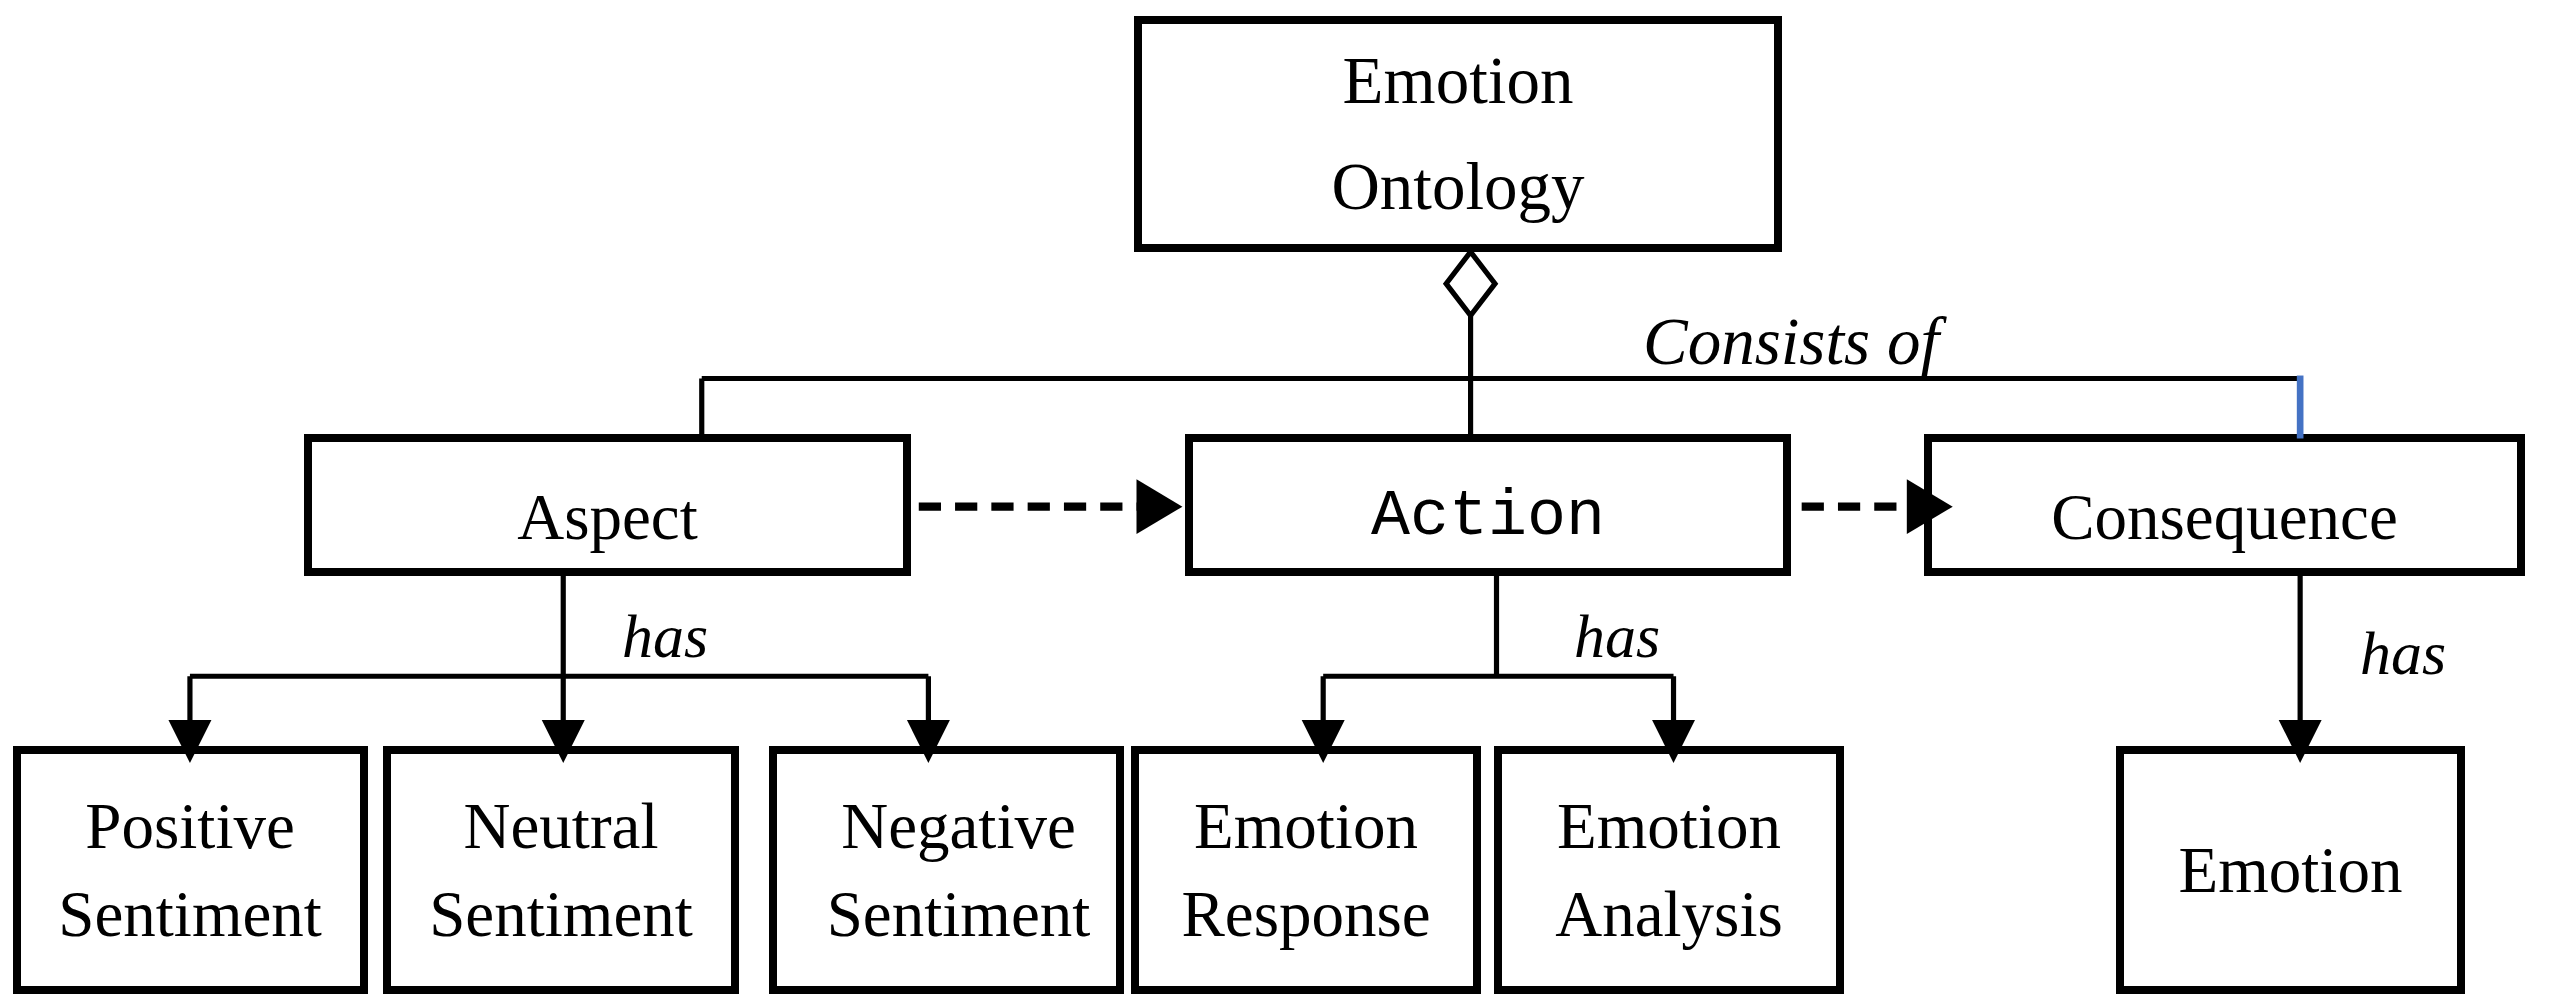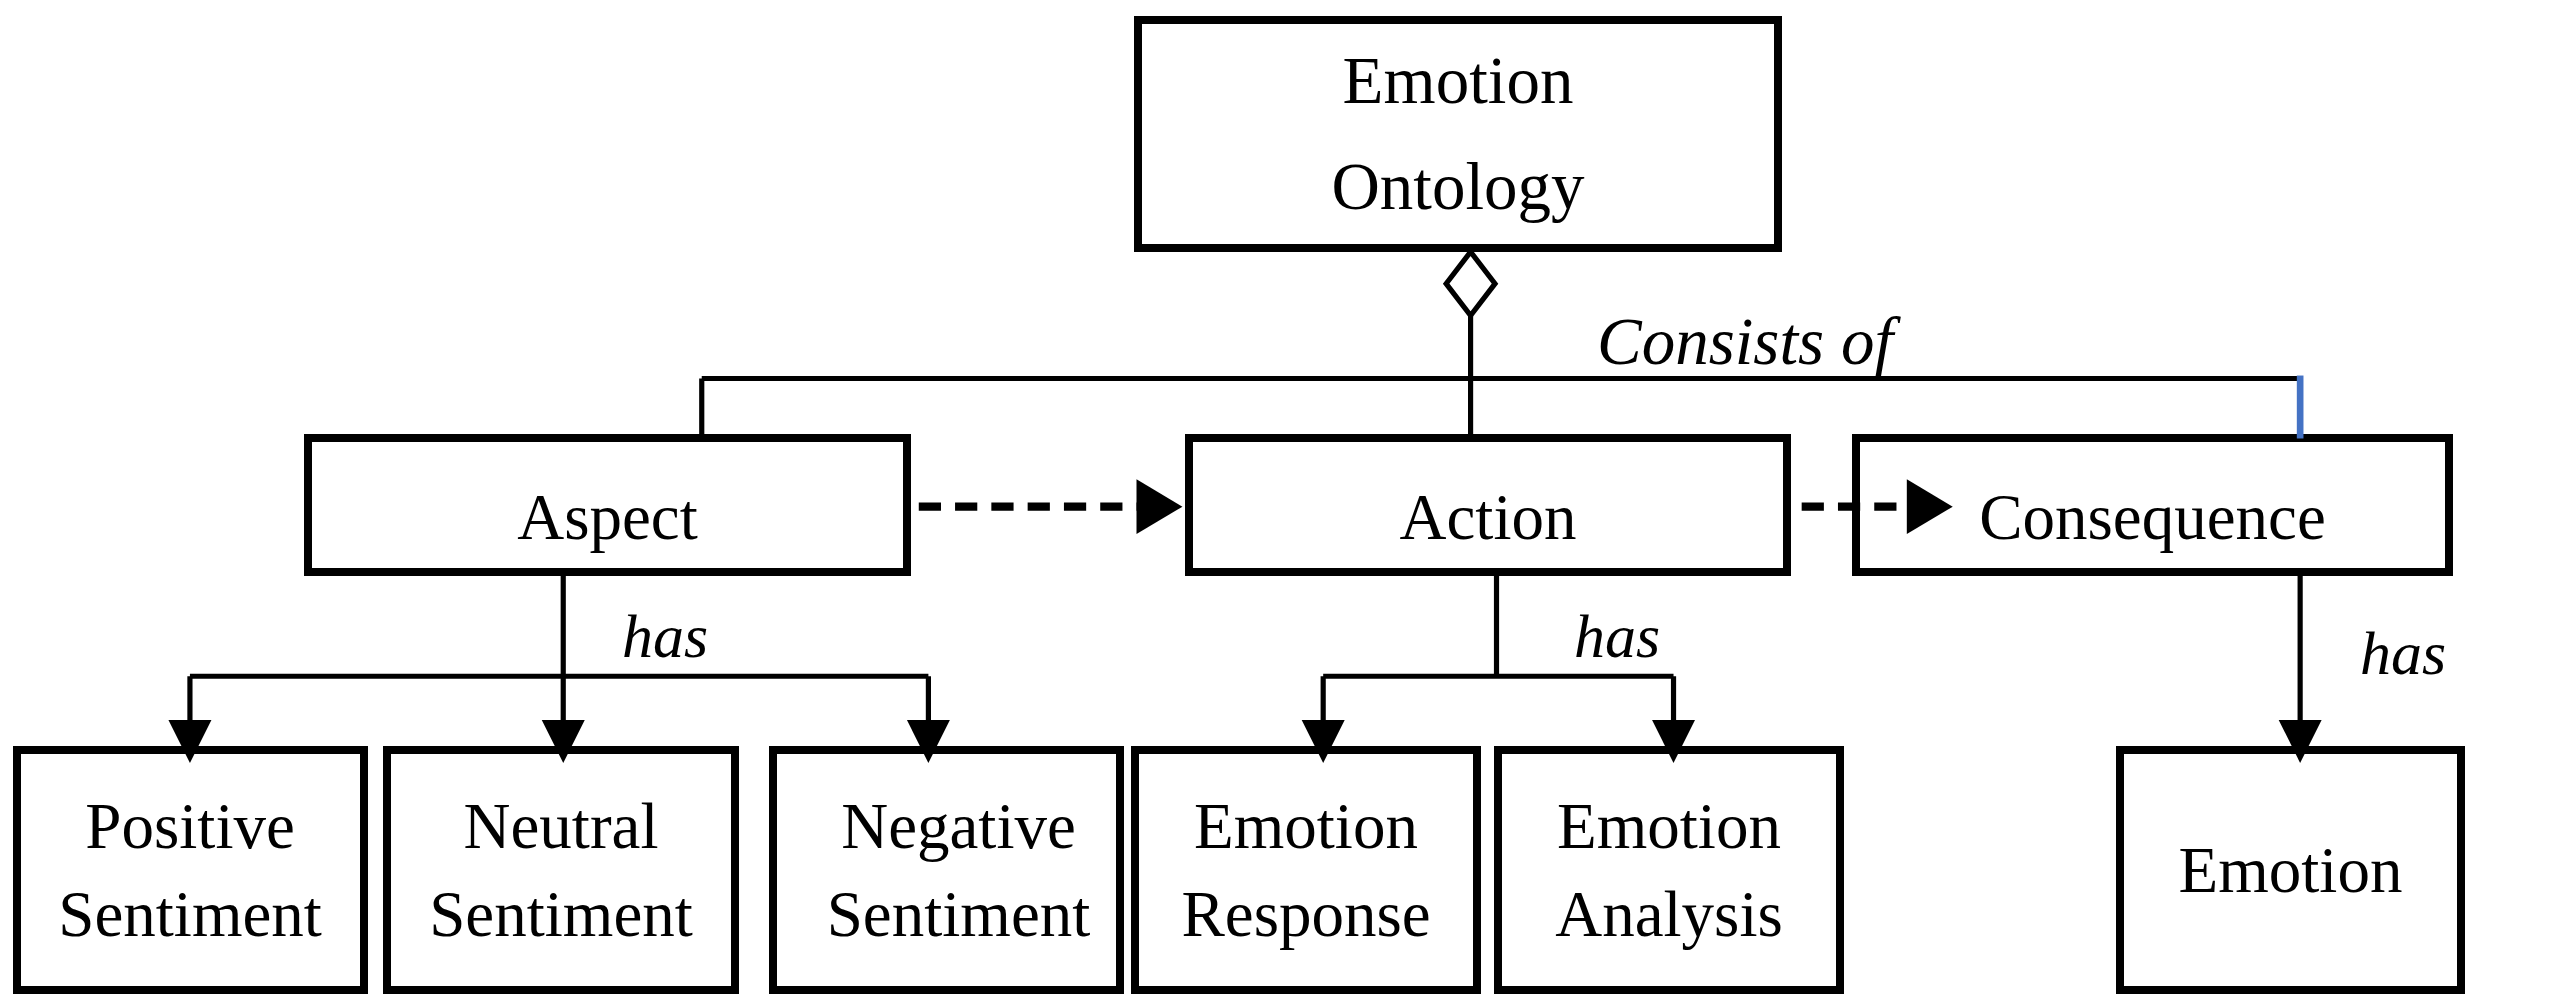--- a/index.html
+++ b/index.html
@@ -29,22 +29,22 @@
     justify-content:center;
     text-align:center;
     z-index:1;
   }
   .node .ln{display:block;white-space:nowrap;}
   .lvl-root{left:1134px;top:15.6px;width:648px;height:236px;font-size:67px;}
   .lvl-root .ln{line-height:1.58em;}
   .lvl-mid{top:434px;height:142px;font-size:65px;}
   .lvl-mid .ln{line-height:1em;margin-top:24px;}
   .n-aspect{left:304px;width:607px;}
-  .n-action{left:1185px;width:606px;}
-  .n-consequence{left:1852px;width:601px;}
+  .n-action{left:1185px;width:606px;font-family:Liberation Mono, monospace;}
+  .n-consequence{left:1924px;width:601px;}
   .lvl-leaf{top:746px;height:248px;font-size:65px;}
   .lvl-leaf .ln{line-height:1.36em;}
   .n-positive{left:12.6px;width:355px;}
   .n-neutral{left:383px;width:356px;}
   .n-negative{left:769px;width:355px;padding-left:24px;}
   .n-response{left:1131px;width:350px;}
   .n-analysis{left:1494px;width:350px;}
   .n-therapy{left:2116px;width:349px;}
   .connectors{
     position:absolute;
@@ -142,19 +142,19 @@
     <span class="ln">Response</span>
   </div>
   <div class="node lvl-leaf n-analysis">
     <span class="ln">Emotion</span>
     <span class="ln">Analysis</span>
   </div>
   <div class="node lvl-leaf n-therapy">
     <span class="ln">Emotion</span>
   </div>
 
-  <div class="edge-label big" style="left:1745px;top:341px;">Consists of</div>
+  <div class="edge-label big" style="left:1791px;top:341px;">Consists of</div>
   <div class="edge-label" style="left:665px;top:636px;">has</div>
   <div class="edge-label" style="left:1617px;top:636px;">has</div>
   <div class="edge-label" style="left:2403px;top:653px;">has</div>
 
 </div>
 
 
 </body></html>

